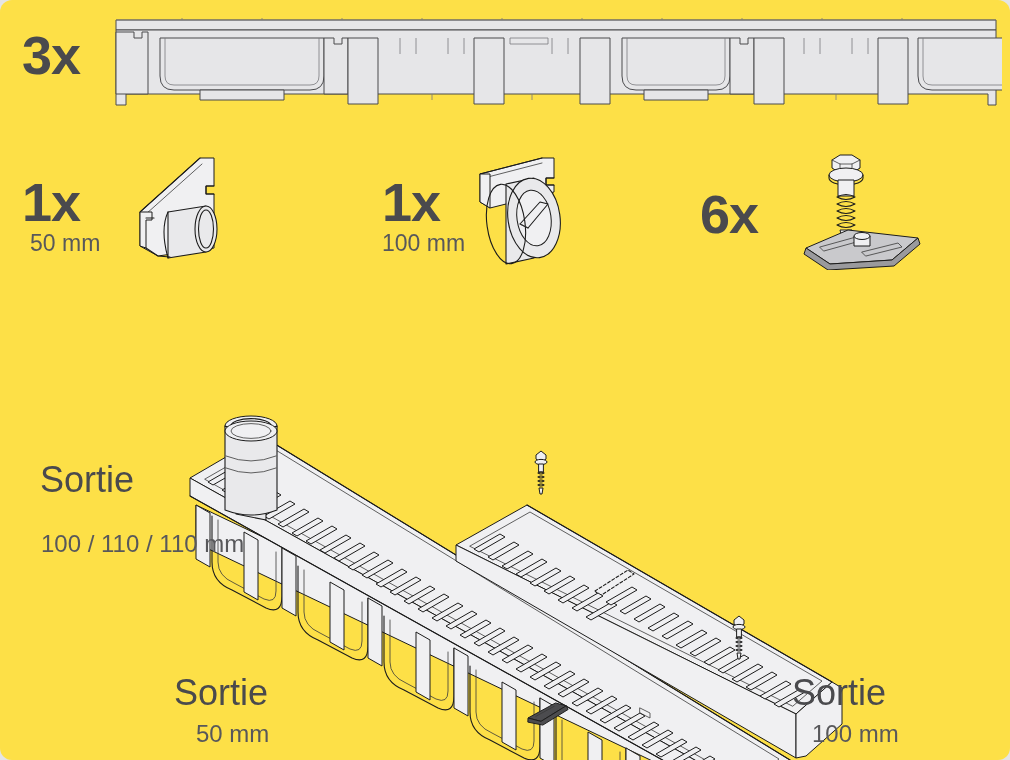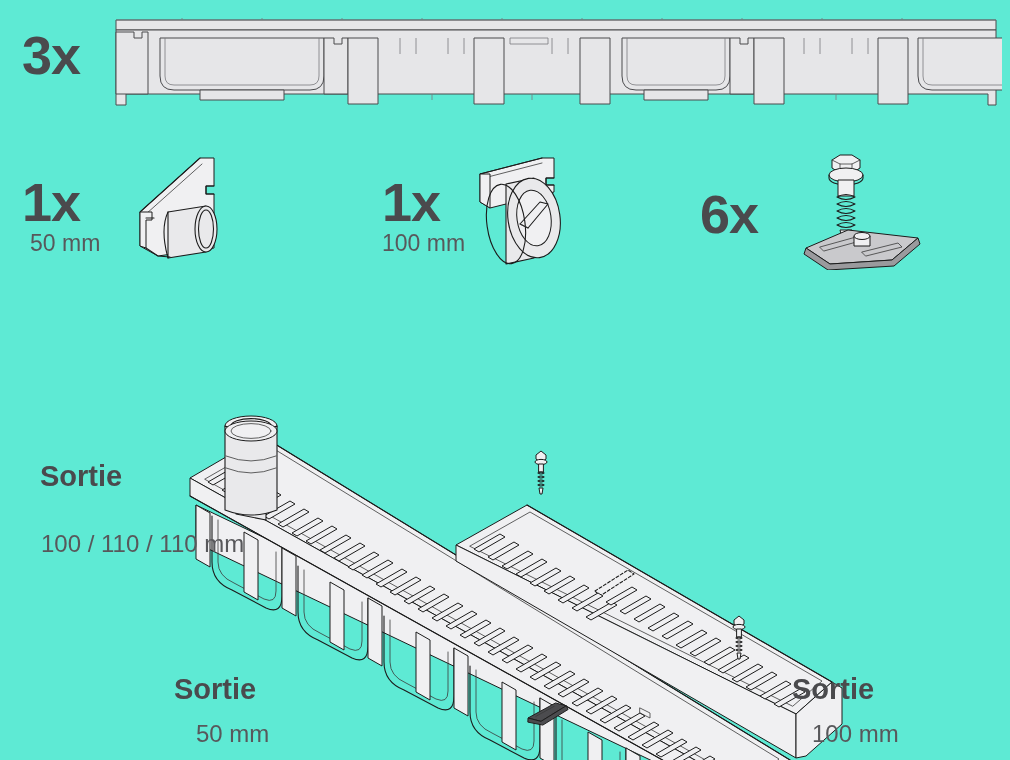--- a/index.html
+++ b/index.html
@@ -4,23 +4,24 @@
 <style>
   html, body {
     margin: 0;
     padding: 0;
     background: #e4e4e6;
   }
   #page {
     position: relative;
     width: 1010px;
     height: 760px;
-    background: #5eead4;
+    background: #fde047;
     overflow: hidden;
     font-family: "Liberation Sans", sans-serif;
+    border-radius: 12px;
   }
   .qty {
     position: absolute;
     color: #4a4a4d;
     font-weight: bold;
     letter-spacing: -1px;
     line-height: 1;
     white-space: nowrap;
   }
   .qty-big { font-size: 54px; }
@@ -28,22 +29,22 @@
     position: absolute;
     color: #58585b;
     font-size: 23px;
     font-weight: normal;
     line-height: 1;
     white-space: nowrap;
   }
   .sortie {
     position: absolute;
     color: #4a4a4d;
-    font-weight: bold;
-    font-size: 29px;
+    font-weight: normal;
+    font-size: 36px;
     line-height: 1;
     white-space: nowrap;
   }
   .sortie-sub {
     position: absolute;
     color: #58585b;
     font-size: 24px;
     font-weight: normal;
     line-height: 1;
     white-space: nowrap;

